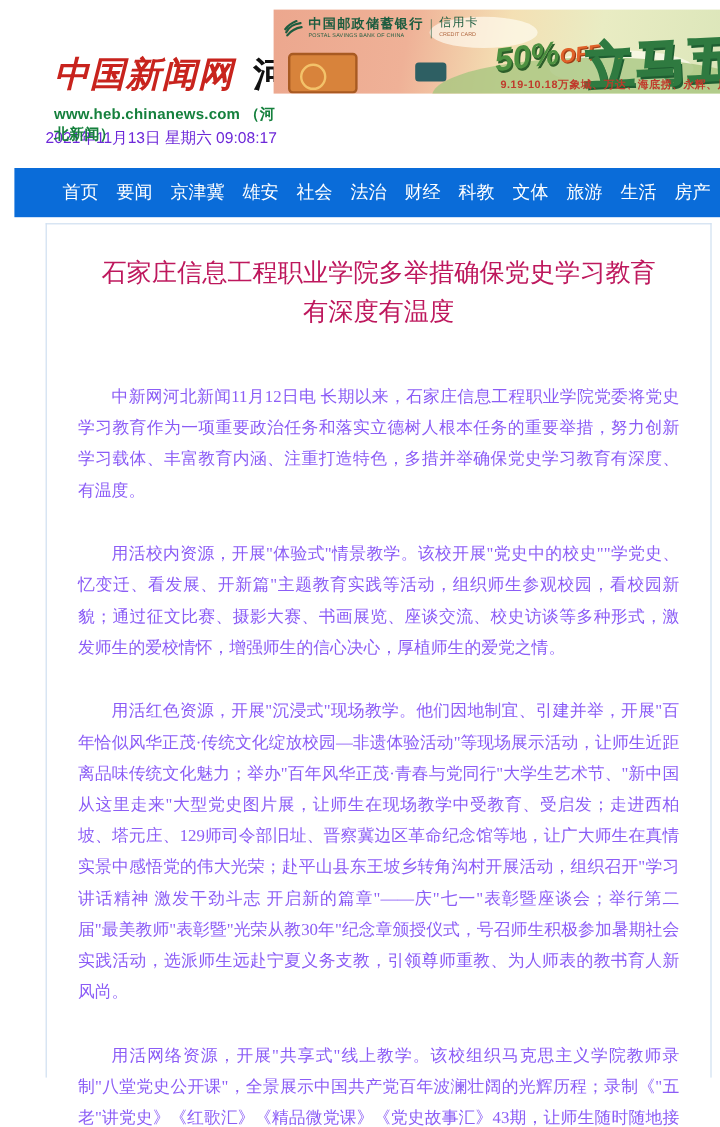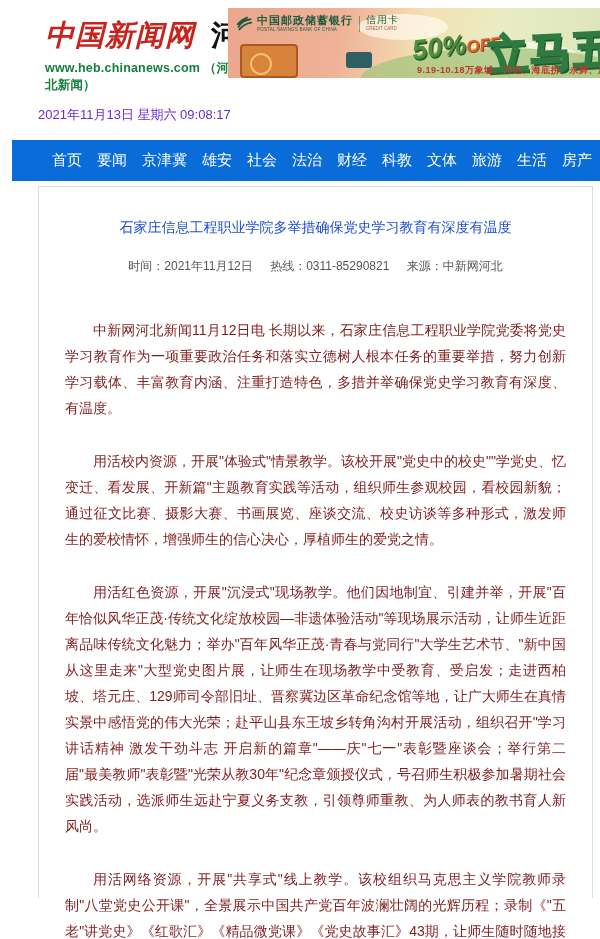--- a/index.html
+++ b/index.html
@@ -2,21 +2,21 @@
 <html><head>
 <meta charset="utf-8">
 <style>
   * { margin:0; padding:0; box-sizing:border-box; }
   html,body { width:600px; height:939px; overflow:hidden; background:#fff;
     font-family:"Liberation Sans","DejaVu Sans",sans-serif; }
 
   
   .header { position:relative; width:600px; height:95px; background:#fff; }
   .logo-block { position:absolute; left:45px; top:16px; width:185px; cursor:pointer; }
-  .logo-row { display:flex; align-items:center; white-space:nowrap; }
+  .logo-row { display:flex; align-items:center; white-space:nowrap;margin-top:27px; }
   .logo-cn { font-family:"Liberation Serif","DejaVu Serif",serif; font-weight:bold;
     font-style:italic; font-size:29px; color:#c8231d; letter-spacing:1px; }
   .logo-sep { display:inline-block; width:2px; height:26px; background:#c9c9c9; margin:0 8px; }
   .logo-region { font-size:29px; font-weight:bold; color:#111; letter-spacing:2px; }
   .logo-url { margin-top:4px; font-size:12.5px; font-weight:bold; color:#15803d; letter-spacing:.2px; }
 
   
   .banner { position:absolute; left:228px; top:8px; width:372px; height:70px; overflow:hidden;
     cursor:pointer; background:linear-gradient(100deg,#eca78e 0%,#efb197 30%,#f4e0b4 52%,#e9ecc3 72%,#dce6ba 100%); }
   .cloud { position:absolute; background:rgba(255,253,244,.65); border-radius:50%; }
@@ -53,27 +53,27 @@
   .date-line { margin:11px 0 0 38px; font-size:13px; color:#6d28d9; height:30px; }
 
   
   .nav { width:600px; height:41px; margin-top:4px; display:flex; align-items:center;
     padding-left:40px; gap:15px;margin-left:12px; }
   .nav a { color:#fff; font-size:15px; text-decoration:none; white-space:nowrap; cursor:pointer; }
 
   
   .article-box { margin:5px 7px 0 38px; border:1px solid #cfdff1; border-bottom:none;
     height:712px; padding:24px 26px 0; background:#fff; }
-  .article-title { text-align:center; font-size:14px; line-height:33px; color:#1d4ed8;
+  .article-title { text-align:center; font-size:21px; line-height:33px; color:#be185d;
     font-weight:normal; padding:0 16px; }
   .article-meta { text-align:center; margin-top:14px; font-size:12px; color:#555; }
   .article-meta span { margin:0 7px; }
   .article-body { margin-top:42px; }
-  .article-body p { font-size:14px; line-height:26px; color:#7f1d1d; text-indent:2em;
-    margin-bottom:27px; text-align:justify; }
+  .article-body p { font-size:14px; line-height:26px; color:#8b5cf6; text-indent:2em;
+    margin-bottom:27px; text-align:justify;font-family:Liberation Serif, serif; }
 </style>
 </head>
 <body>
 
 <div class="header">
 
   <div class="logo-block">
     <div class="logo-row">
       <span class="logo-cn">中国新闻网</span>
       <span class="logo-sep"></span>
@@ -122,24 +122,19 @@
     <a href="#">财经</a>
     <a href="#">科教</a>
     <a href="#">文体</a>
     <a href="#">旅游</a>
     <a href="#">生活</a>
     <a href="#">房产</a>
   </nav>
 
 <div class="article-box">
   <h1 class="article-title">石家庄信息工程职业学院多举措确保党史学习教育有深度有温度</h1>
-  <div class="article-meta">
-    <span>时间：2021年11月12日</span>
-    <span>热线：0311-85290821</span>
-    <span>来源：中新网河北</span>
-  </div>
   <div class="article-body">
       <p>中新网河北新闻11月12日电 长期以来，石家庄信息工程职业学院党委将党史学习教育作为一项重要政治任务和落实立德树人根本任务的重要举措，努力创新学习载体、丰富教育内涵、注重打造特色，多措并举确保党史学习教育有深度、有温度。</p>
       <p>用活校内资源，开展"体验式"情景教学。该校开展"党史中的校史""学党史、忆变迁、看发展、开新篇"主题教育实践等活动，组织师生参观校园，看校园新貌；通过征文比赛、摄影大赛、书画展览、座谈交流、校史访谈等多种形式，激发师生的爱校情怀，增强师生的信心决心，厚植师生的爱党之情。</p>
       <p>用活红色资源，开展"沉浸式"现场教学。他们因地制宜、引建并举，开展"百年恰似风华正茂·传统文化绽放校园—非遗体验活动"等现场展示活动，让师生近距离品味传统文化魅力；举办"百年风华正茂·青春与党同行"大学生艺术节、"新中国从这里走来"大型党史图片展，让师生在现场教学中受教育、受启发；走进西柏坡、塔元庄、129师司令部旧址、晋察冀边区革命纪念馆等地，让广大师生在真情实景中感悟党的伟大光荣；赴平山县东王坡乡转角沟村开展活动，组织召开"学习讲话精神 激发干劲斗志 开启新的篇章"——庆"七一"表彰暨座谈会；举行第二届"最美教师"表彰暨"光荣从教30年"纪念章颁授仪式，号召师生积极参加暑期社会实践活动，选派师生远赴宁夏义务支教，引领尊师重教、为人师表的教书育人新风尚。</p>
       <p>用活网络资源，开展"共享式"线上教学。该校组织马克思主义学院教师录制"八堂党史公开课"，全景展示中国共产党百年波澜壮阔的光辉历程；录制《"五老"讲党史》《红歌汇》《精品微党课》《党史故事汇》43期，让师生随时随地接受党史教育；创作主题歌曲《读你》，拍摄主题MV《岁月征程》，让师生在传唱中悟思想，增动力。(吴培培)</p>
     </div>
 </div>
 
 </body></html>

